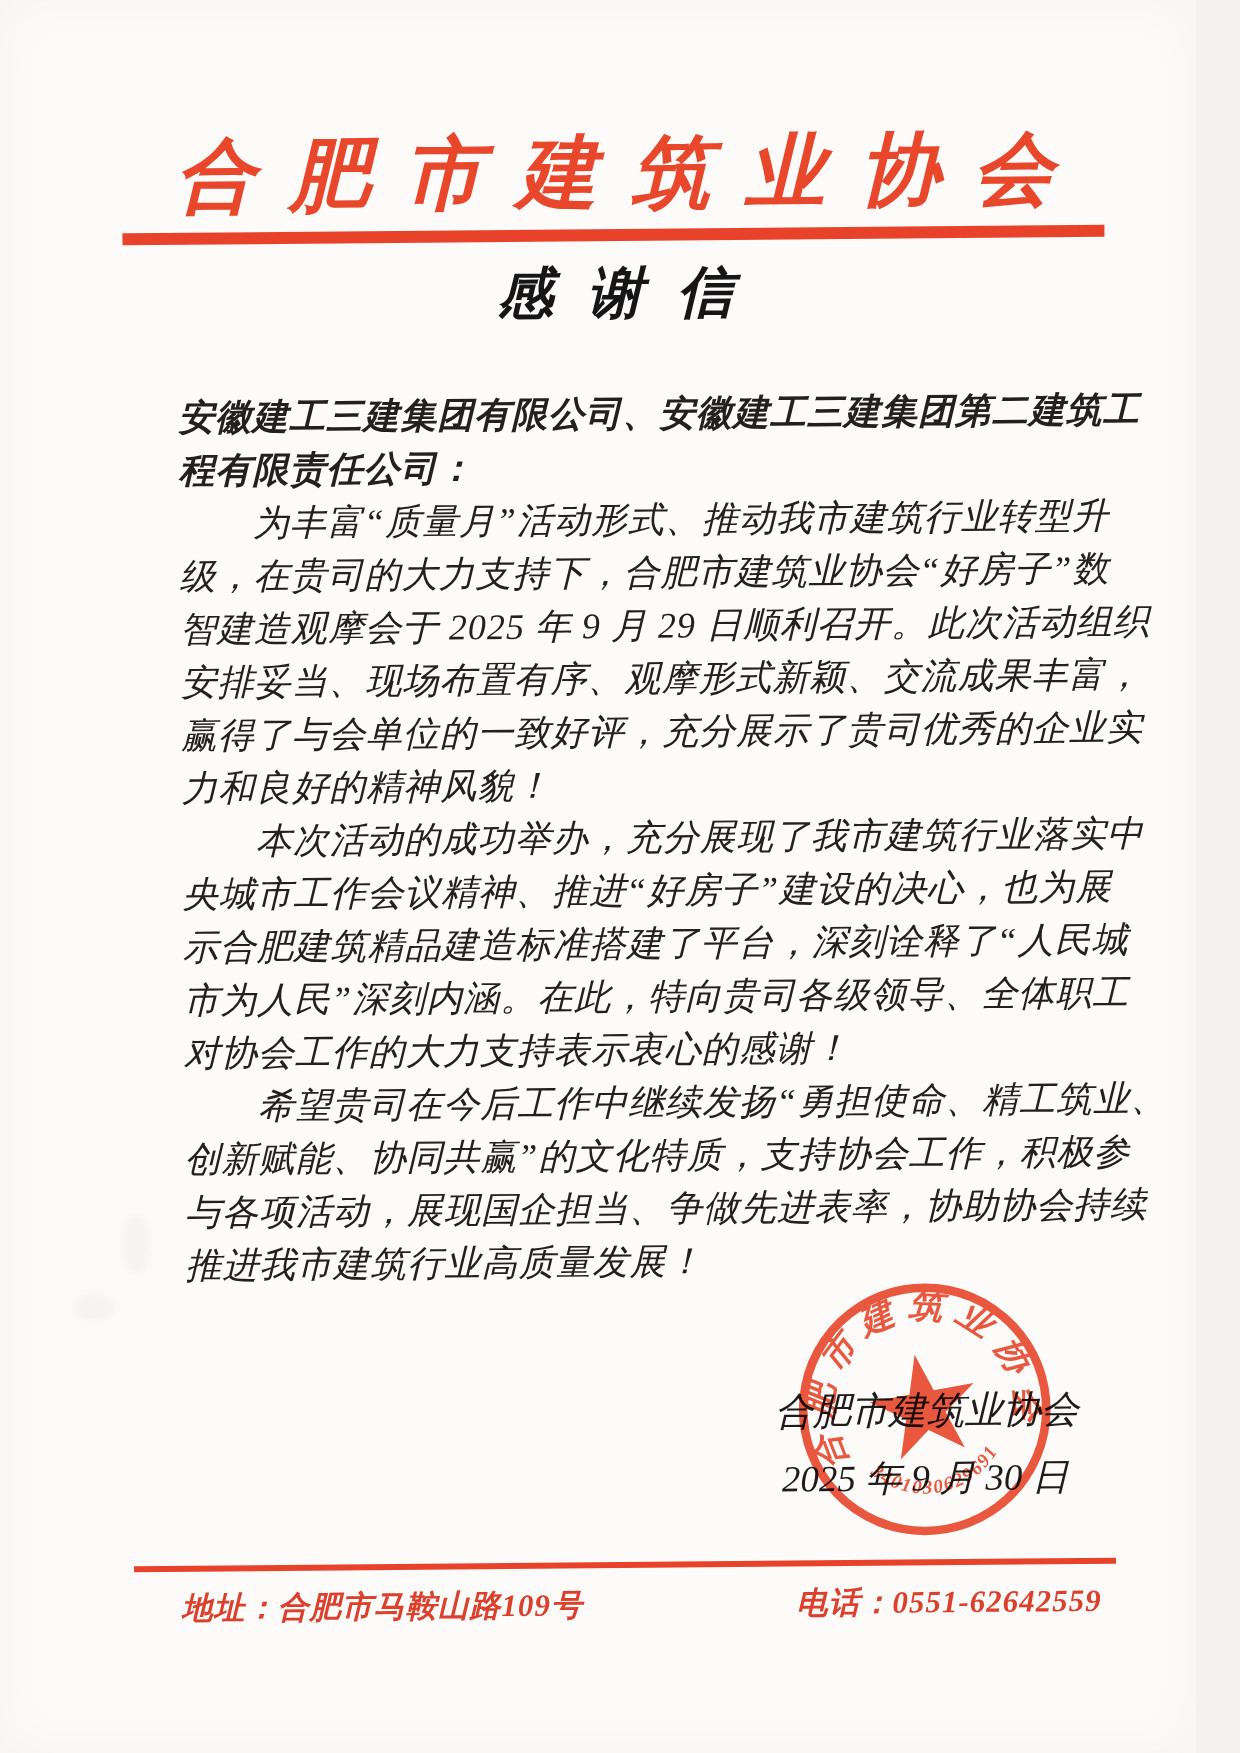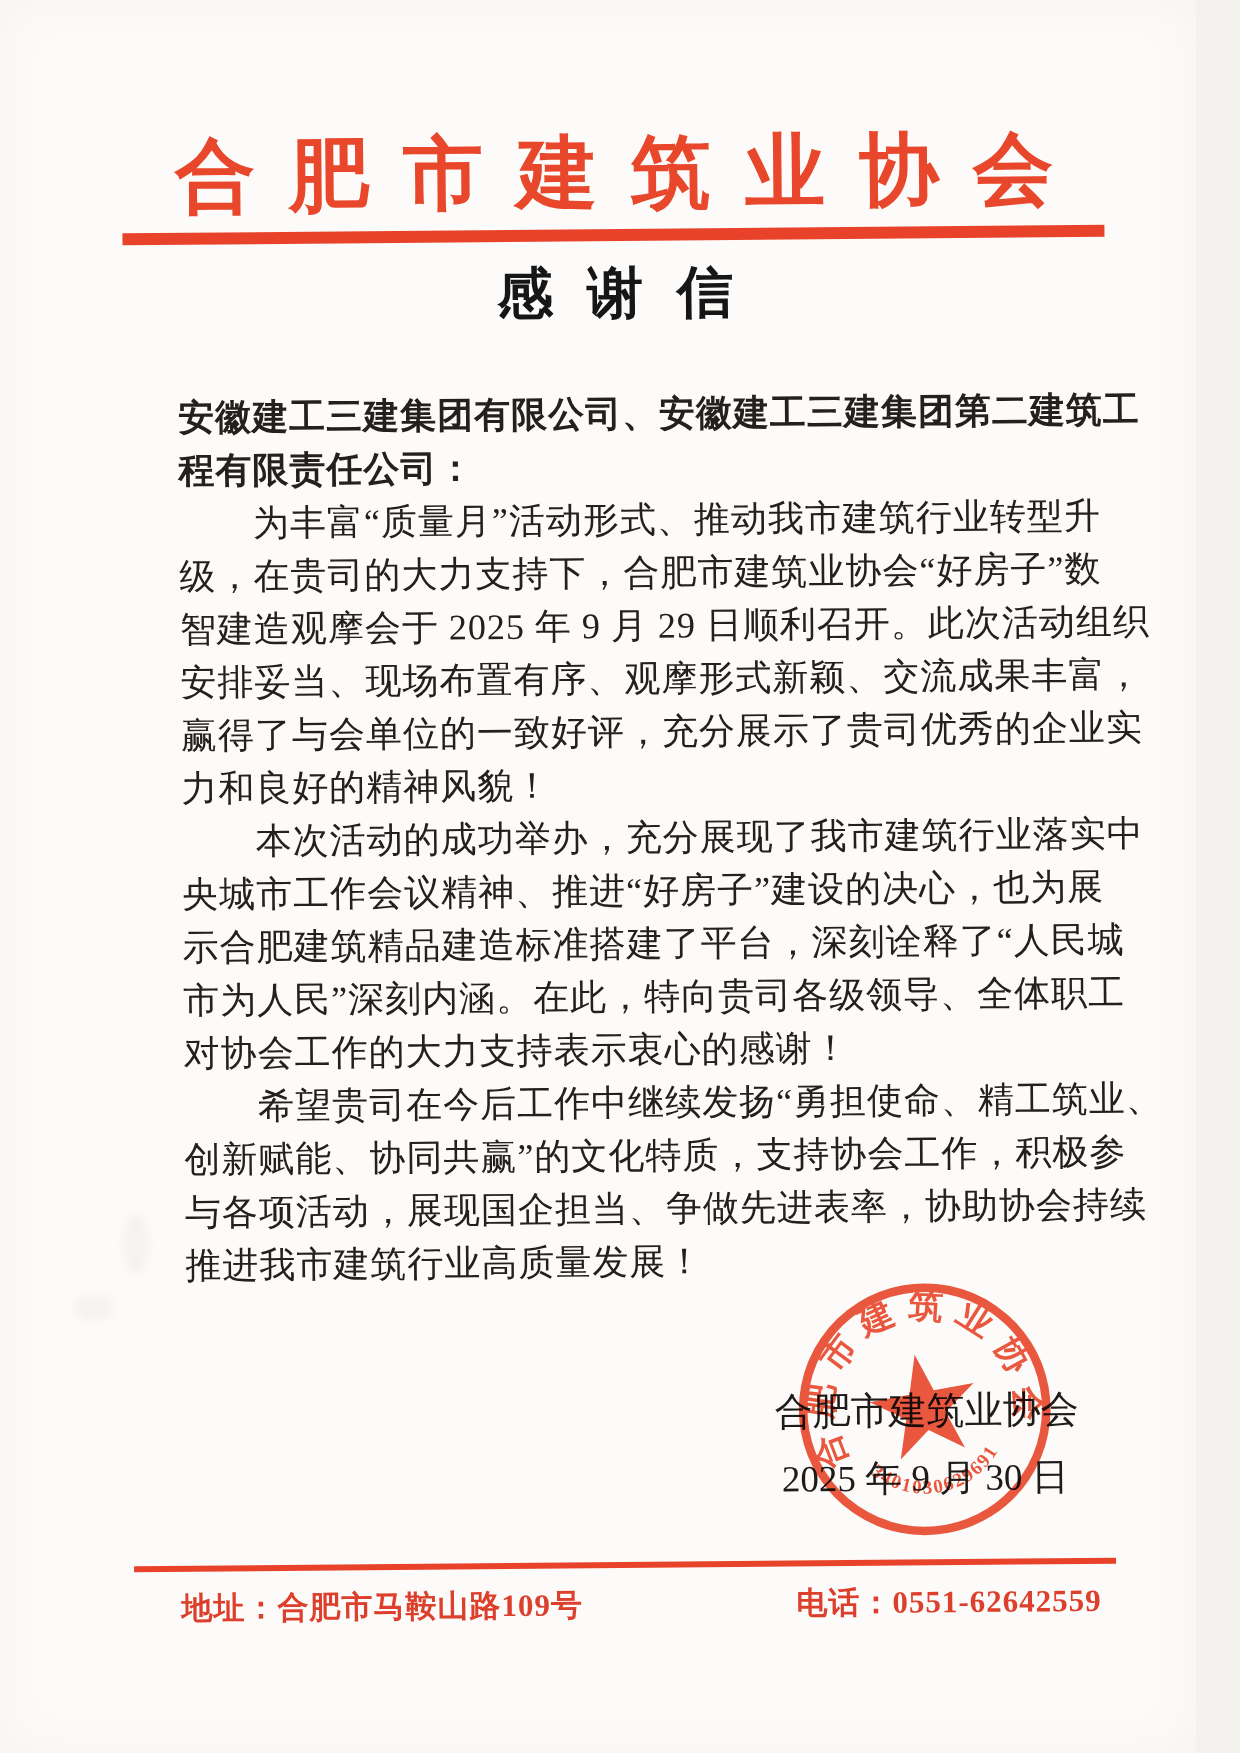--- a/index.html
+++ b/index.html
@@ -6,20 +6,21 @@
   body{
     width:1240px;height:1753px;
     background:#f3f2ef;
     font-family:"Liberation Serif","DejaVu Serif",serif;
     overflow:hidden;
   }
   .page{
     position:relative;width:1196px;height:1753px;
     background:#fcfbf9;
     box-shadow:inset 0 0 60px rgba(0,0,0,0.03);
+    font-style:italic;
   }
   .tilt{position:absolute;left:0;top:0;width:1240px;height:1753px;transform:rotate(-0.5deg);transform-origin:620px 870px;}
 
   .masthead{
     position:absolute;top:120px;left:0;width:100%;
     text-align:center;font-size:80px;font-weight:700;
     color:#e8472c;letter-spacing:34px;text-indent:34px;white-space:nowrap;
   }
   .head-rule{
     position:absolute;top:229px;left:128px;width:982px;height:12px;

